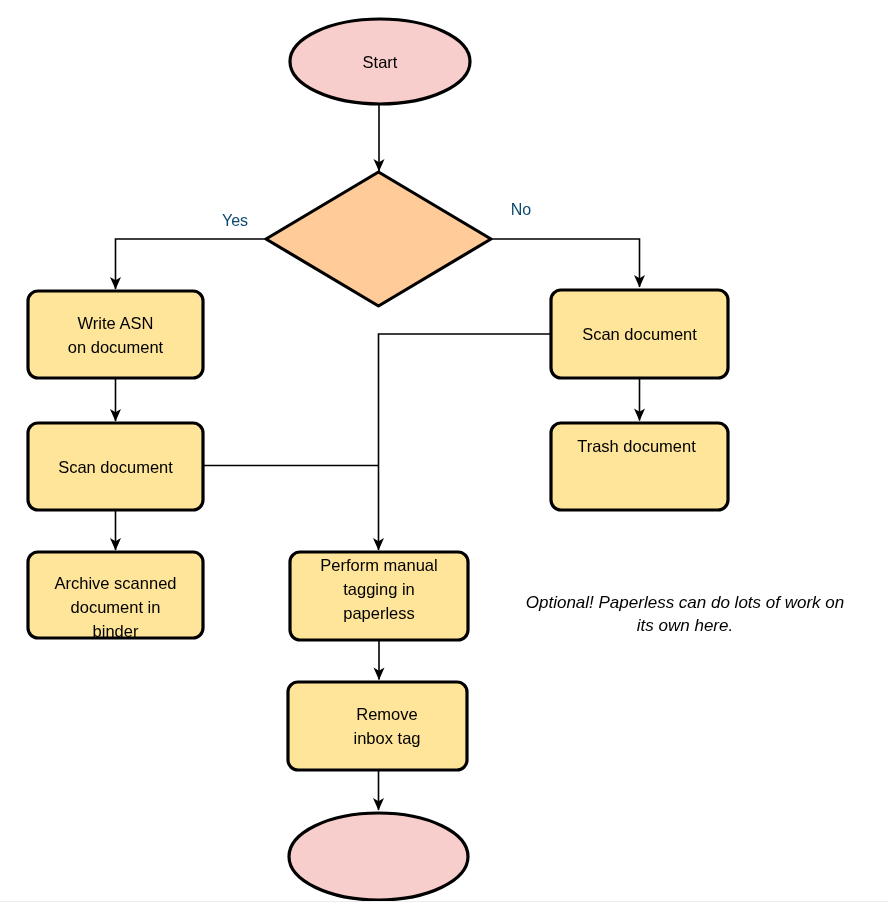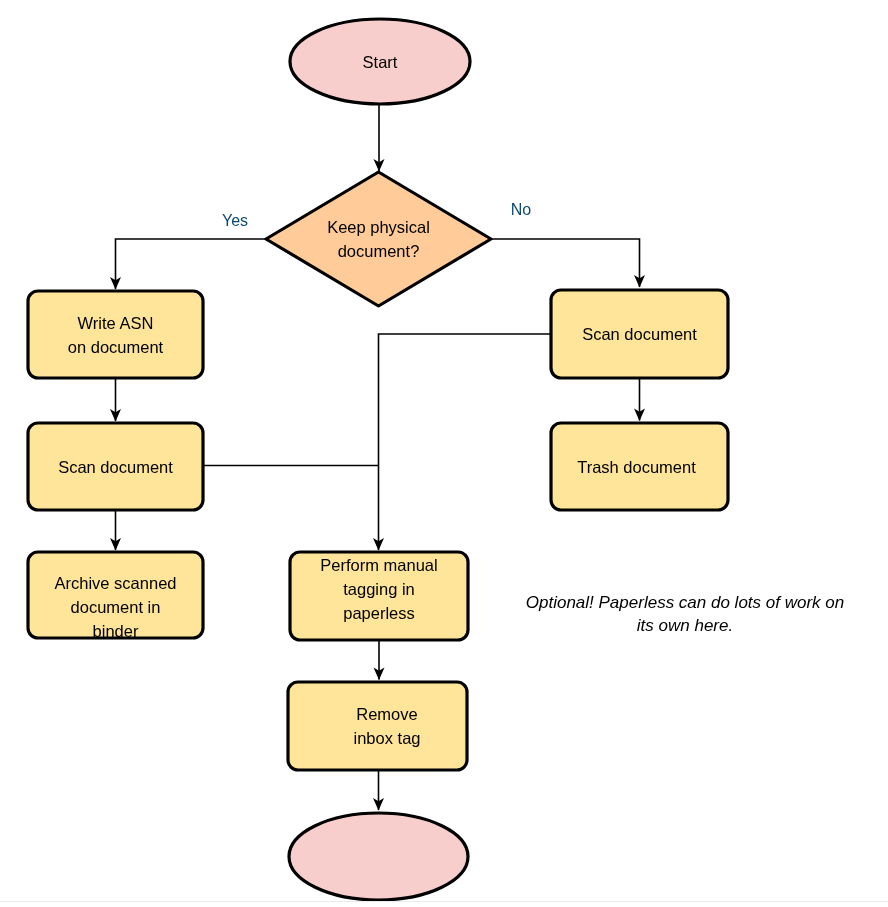--- a/index.html
+++ b/index.html
@@ -95,30 +95,28 @@
     <rect class="shape" x="28" y="423" width="175" height="87" rx="10" fill="#FFE599"></rect>
     <rect class="shape" x="28" y="552" width="175" height="86" rx="10" fill="#FFE599"></rect>
     <rect class="shape" x="551" y="290" width="177" height="88" rx="10" fill="#FFE599"></rect>
     <rect class="shape" x="551" y="423" width="177" height="87" rx="10" fill="#FFE599"></rect>
     <rect class="shape" x="290" y="552" width="178" height="88" rx="10" fill="#FFE599"></rect>
     <rect class="shape" x="288" y="682" width="179" height="88" rx="10" fill="#FFE599"></rect>
     <ellipse class="shape" cx="378.5" cy="856.5" rx="89.5" ry="43.5" fill="#F8CECC"></ellipse>
   </svg>
 
   <div class="label" style="left:290px; top:19px; width:180px; height:85px;">Start</div>
-  <div class="label" style="left:276px; top:172px; width:205px; height:134px;">Keep physical
-document?</div>
   <div class="label" style="left:28px; top:291px; width:175px; height:87px;border-radius:31px;">Write ASN
 on document</div>
   <div class="label" style="left:28px; top:423px; width:175px; height:87px;">Scan document</div>
   <div class="label" style="left:28px; top:552px; width:175px; height:110px;">Archive scanned
 document in
 binder</div>
   <div class="label" style="left:551px; top:290px; width:177px; height:88px;">Scan document</div>
-  <div class="label" style="left:551px; top:423px; width:171px; height:87px;">Trash document</div>
+  <div class="label" style="left:551px; top:402px; width:171px; height:87px;">Trash document</div>
   <div class="label" style="left:290px; top:552px; width:178px; height:74px;">Perform manual
 tagging in
 paperless</div>
   <div class="label" style="left:288px; top:682px; width:198px; height:88px;">Remove
 inbox tag</div>
 
   <div class="edge-label" style="left:207px; top:210px; width:56px; height:22px;">Yes</div>
   <div class="edge-label" style="left:493px; top:199px; width:56px; height:22px;">No</div>
 
   <div class="note" style="left:482px; top:591px; width:406px;">Optional! Paperless can do lots of work on

